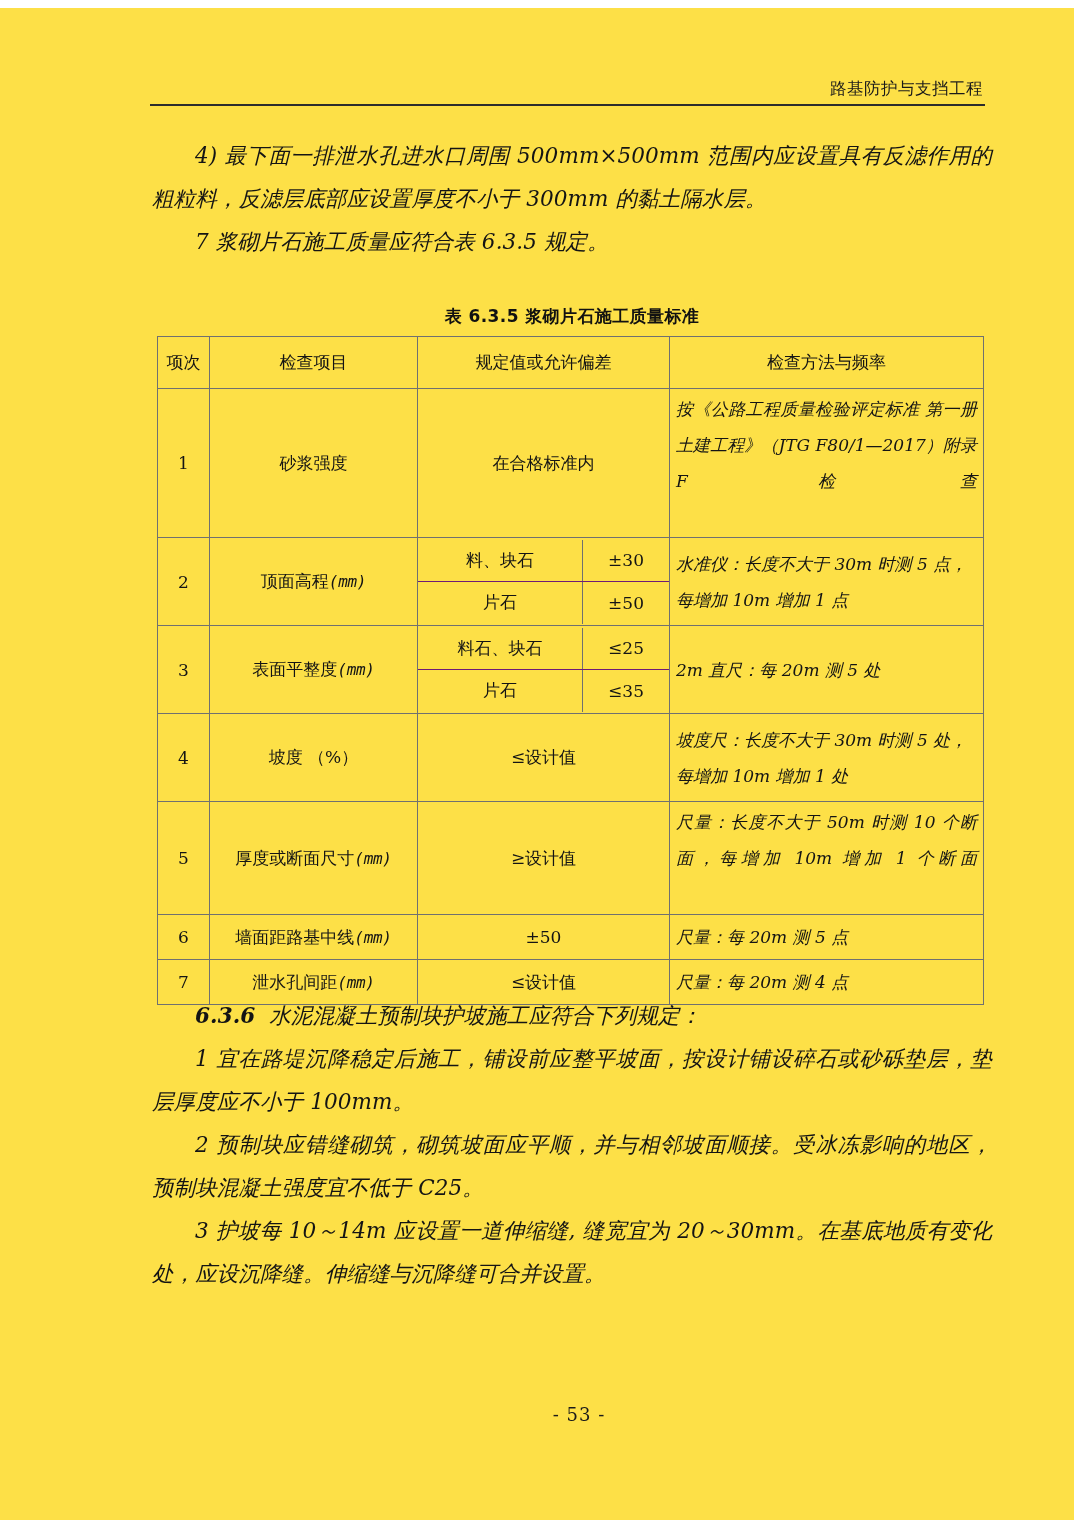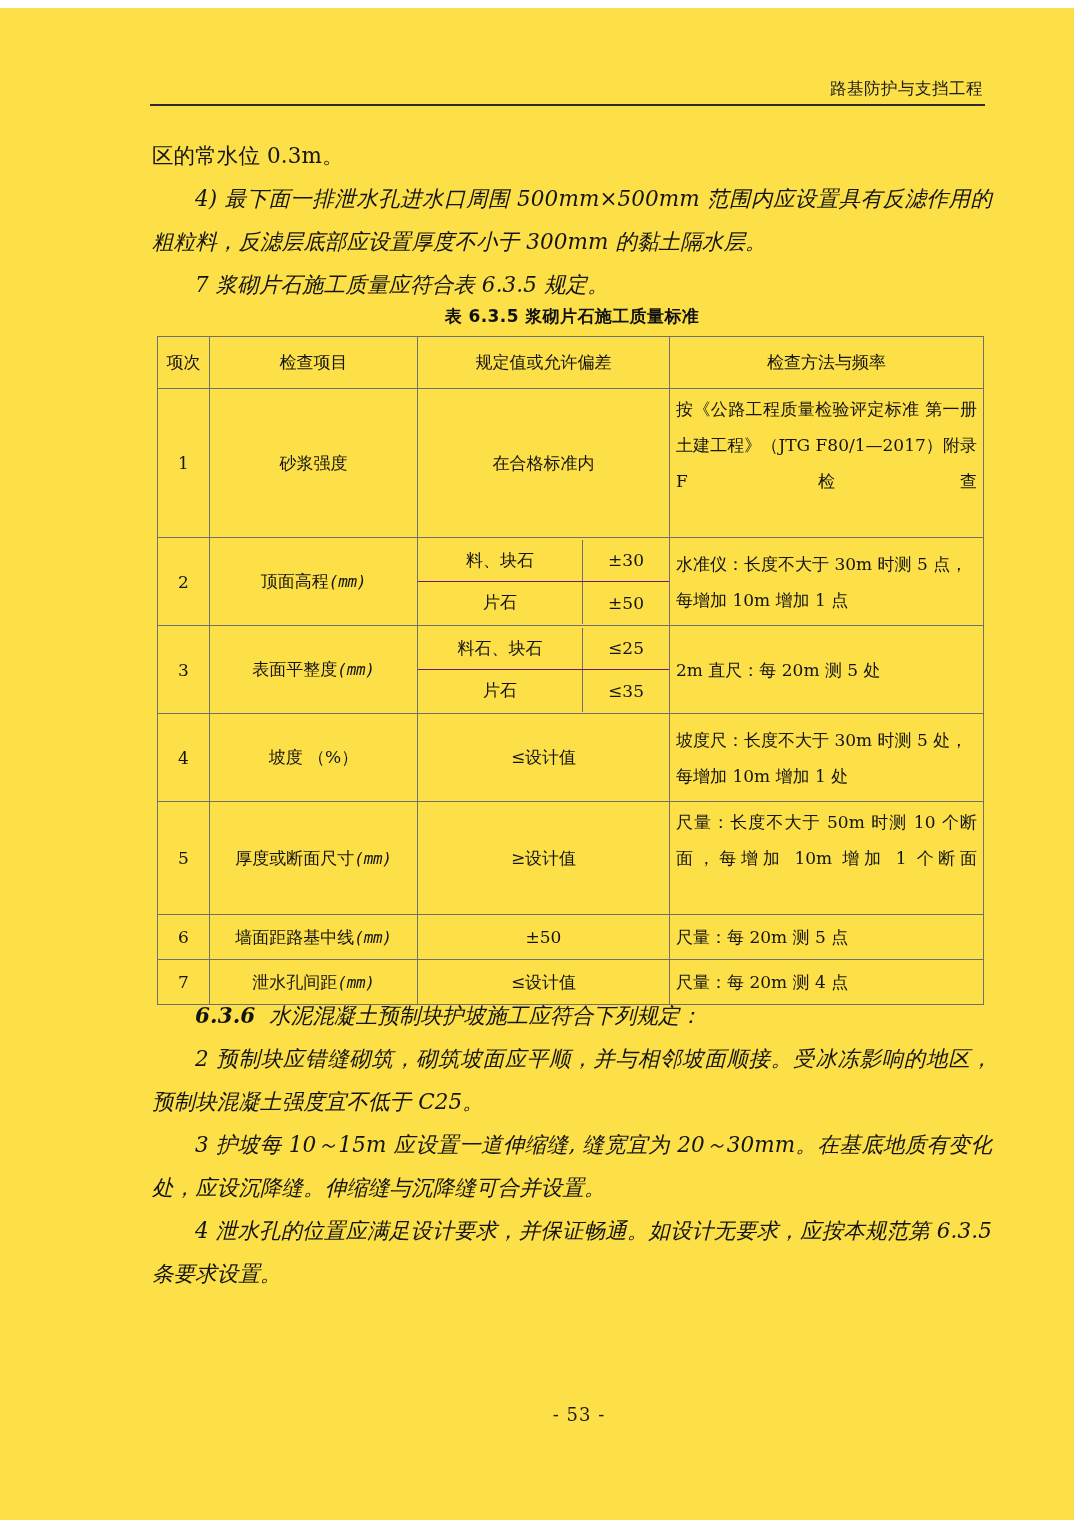--- a/index.html
+++ b/index.html
@@ -127,21 +127,21 @@
   table.subt td.sub-val  { width: 84px; }
 
   td.nested { padding: 0; }
 
   .unit {
     font-family: "DejaVu Sans Mono", "Liberation Mono", monospace;
     font-size: 16px;
     letter-spacing: -0.3px;
     font-style: italic;
   }
-  .mth-cell { line-height: 36px; font-size: 16.5px; }
+  .mth-cell { line-height: 36px; font-size: 16.5px; font-style: italic; }
   .mth-just {
     text-align: justify;
     text-justify: inter-ideograph;
   }
   .mth-just::after {
     content: "";
     display: inline-block;
     width: 100%;
   }
 
@@ -170,21 +170,20 @@
 <body>
 
 <div class="page">
 
   <div class="header-zone">
     <div class="header-title">路基防护与支挡工程</div>
     <div class="header-rule"></div>
   </div>
 
   <div class="body-zone">
-    <p class="para">区的常水位 0.3m。</p>
     <p class="para indent">4) 最下面一排泄水孔进水口周围 500mm×500mm 范围内应设置具有反滤作用的粗粒料，反滤层底部应设置厚度不小于 300mm 的黏土隔水层。</p>
     <p class="para indent">7 浆砌片石施工质量应符合表 6.3.5 规定。</p>
   </div>
 
   <div class="table-caption">表 6.3.5  浆砌片石施工质量标准</div>
 
   <div class="qtable-wrap">
     <table class="qtable">
       <tbody>
         <tr class="hdr">
@@ -267,20 +266,20 @@
           <td class="col-item"><span>泄水孔间距</span><span class="unit">(mm)</span></td>
           <td class="col-spec" colspan="2">≤设计值</td>
           <td class="col-mth mth-cell">尺量：每 20m 测 4 点</td>
         </tr>
       </tbody>
     </table>
   </div>
 
   <div class="lower-zone">
     <p class="para indent"><span class="bold-num">6.3.6</span>&nbsp; <span>水泥混凝土预制块护坡施工应符合下列规定：</span></p>
+    <p class="para indent">1 宜在路堤沉降稳定后施工，铺设前应整平坡面，按设计铺设碎石或砂砾垫层，垫层厚度应不小于 100mm。</p>
     <p class="para indent">2 预制块应错缝砌筑，砌筑坡面应平顺，并与相邻坡面顺接。受冰冻影响的地区，预制块混凝土强度宜不低于 C25。</p>
-    <p class="para indent">3 护坡每 10～15m 应设置一道伸缩缝, 缝宽宜为 20～30mm。在基底地质有变化处，应设沉降缝。伸缩缝与沉降缝可合并设置。</p>
-    <p class="para indent">4 泄水孔的位置应满足设计要求，并保证畅通。如设计无要求，应按本规范第 6.3.5 条要求设置。</p>
+    <p class="para indent">3 护坡每 10～14m 应设置一道伸缩缝, 缝宽宜为 20～30mm。在基底地质有变化处，应设沉降缝。伸缩缝与沉降缝可合并设置。</p>
   </div>
 
   <div class="footer">- 53 -</div>
 
 </div>
 
 </body></html>

